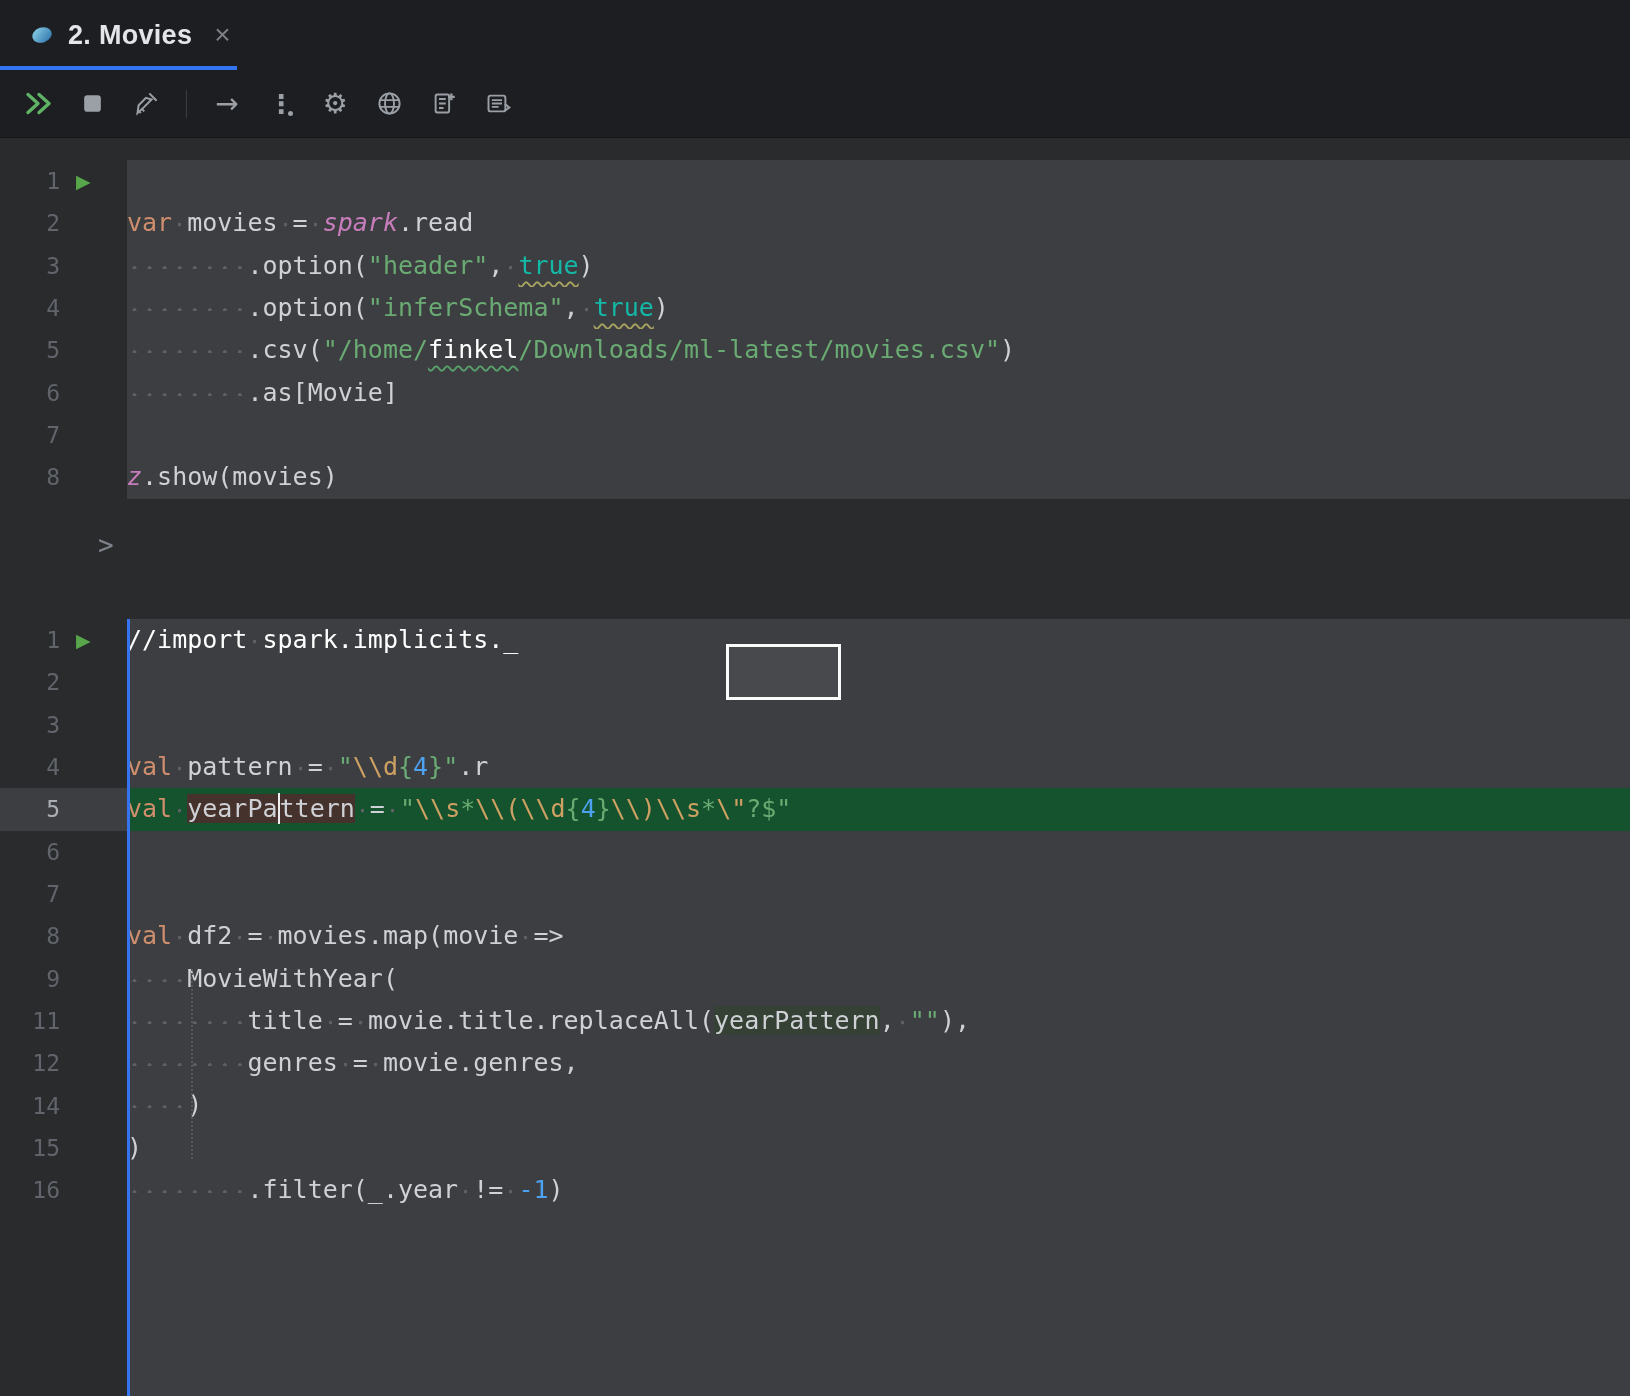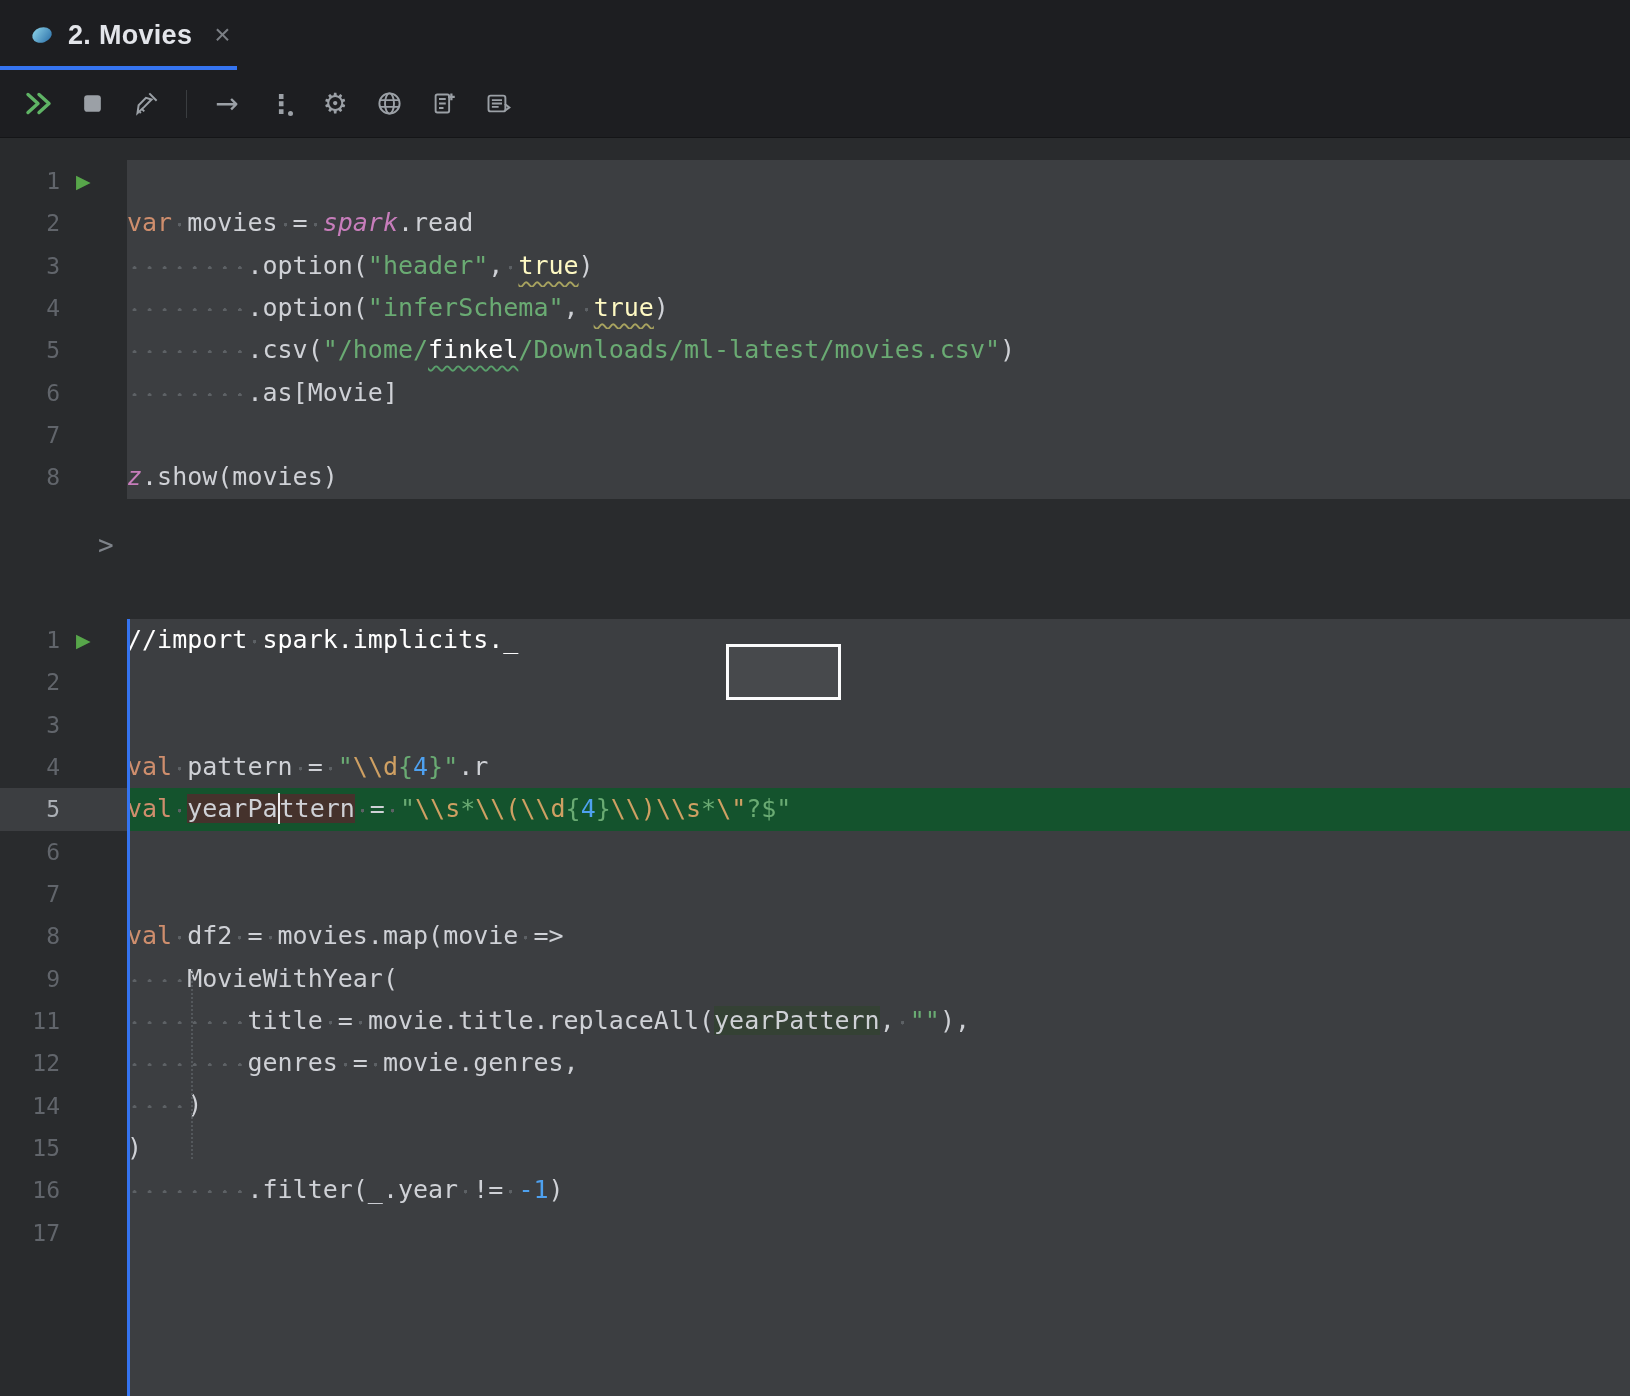--- a/index.html
+++ b/index.html
@@ -42,21 +42,21 @@
   
   .t-d{}
   .t-k{color:#cf8e6d}
   .t-s{color:#6aab73}
   .t-e{color:#cfa063}
   .t-n{color:#4ea1f0}
   .t-f{color:#c77dbb;font-style:italic}
   .t-c{color:#ffffff}
   .t-w{background-image:radial-gradient(circle 1.7px at 50% 58%, #5d6165 98%, transparent);
     background-size:15.06px 100%;background-repeat:repeat-x}
-  .t-tw{color:#fef9c3;text-decoration:underline wavy #a8a35f;text-decoration-thickness:2px;
+  .t-tw{color:#14b8a6;text-decoration:underline wavy #a8a35f;text-decoration-thickness:2px;
     text-underline-offset:7px}
   .t-ty{color:#ffffff;text-decoration:underline wavy #59a06b;text-decoration-thickness:2px;
     text-underline-offset:7px}
   .t-hw{background:#45322c}
   .t-hr{background:#344134}
   .t-cr{display:inline-block;width:0;border-left:2.4px solid #ededee;height:31px;
     vertical-align:-7px}
   
   .output{position:absolute;left:0;top:385px;width:1630px;height:44px}
   .out-chevron{position:absolute;left:98px;top:0;height:44px;display:flex;align-items:center;
@@ -282,26 +282,20 @@
           <span class="num">15</span>
         </div>
         <div class="code"><span class="t-d">)</span></div>
       </div>
       <div class="row">
         <div class="gut">
           <span class="num">16</span>
         </div>
         <div class="code"><span class="t-w">        </span><span class="t-d">.filter(_.year</span><span class="t-w"> </span><span class="t-d">!=</span><span class="t-w"> </span><span class="t-n">-1</span><span class="t-d">)</span></div>
       </div>
-      <div class="row">
-        <div class="gut">
-          <span class="num">17</span>
-        </div>
-        <div class="code"></div>
-      </div>
       <div class="row fill">
         <div class="gut"></div>
         <div class="code"></div>
       </div>
     </div>
   <div class="indent-guide" style="top:831px"></div>
   <div class="focus-line"></div>
 </div>
 
 <div class="popup"></div>

